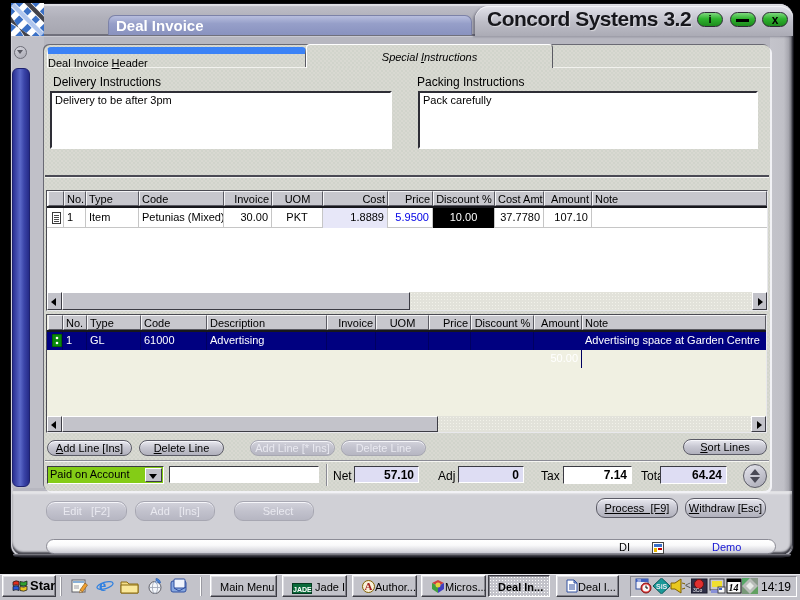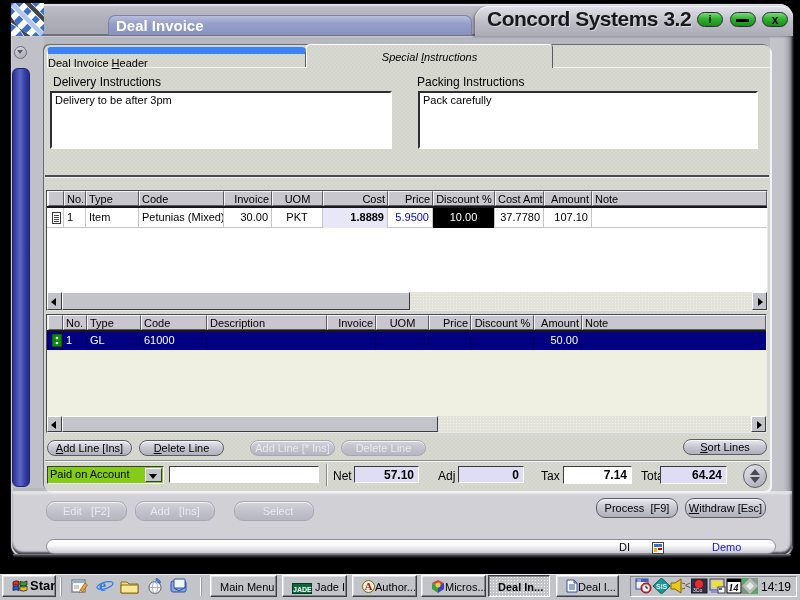--- a/index.html
+++ b/index.html
@@ -164,21 +164,21 @@
             <rect x="2" y="5" width="5" height="1" fill="#4a4a4a"></rect>
           <rect x="2" y="7" width="5" height="1" fill="#4a4a4a"></rect>
             <rect x="2" y="9" width="5" height="1" fill="#4a4a4a"></rect>
         </svg>
       </div>
       <div class="gcell" style="left:17px; width:22px; height:20px; border-right:1px solid #c6c6c6;">1</div>
       <div class="gcell" style="left:39px; width:53px; height:20px; border-right:1px solid #c6c6c6;">Item</div>
       <div class="gcell" style="left:92px; width:85px; height:20px; border-right:1px solid #c6c6c6;">Petunias (Mixed)</div>
       <div class="gcell" style="left:177px; width:48px; height:20px; border-right:1px solid #c6c6c6; text-align:right;">30.00</div>
       <div class="gcell" style="left:225px; width:51px; height:20px; border-right:1px solid #c6c6c6; text-align:center;">PKT</div>
-      <div class="gcell" style="left:276px; width:65px; height:20px; border-right:1px solid #c6c6c6; text-align:right; background:#e7e7f8;font-weight:bold;">1.8889</div>
+      <div class="gcell" style="left:276px; width:65px; height:20px; border-right:1px solid #c6c6c6; text-align:right; background:#e7e7f8;">1.8889</div>
       <div class="gcell" style="left:341px; width:45px; height:20px; border-right:1px solid #c6c6c6; text-align:right; color:#0000e6;">5.9500</div>
       <div class="gcell" style="left:386px; width:62px; height:20px; border-right:1px solid #c6c6c6; text-align:center; background:#000000; color:#fff;">10.00</div>
       <div class="gcell" style="left:448px; width:49px; height:20px; border-right:1px solid #c6c6c6; text-align:right;">37.7780</div>
       <div class="gcell" style="left:497px; width:48px; height:20px; border-right:1px solid #c6c6c6; text-align:right;">107.10</div>
     </div>
 
     <div class="abs" style="left:0; top:101px; width:720px; height:18px;
          background-color:#e2e2da;
          background-image:radial-gradient(circle,#f2f2ea 26%, rgba(0,0,0,0) 30%);
          background-size:3px 3px;">
@@ -215,25 +215,27 @@
       <div class="gcell" style="left:0; width:16px; height:18px; border-right:1px solid #000060;">
         <svg width="10" height="13" style="margin:2px 0 0 2px" viewBox="0 0 10 13">
           <rect x="0" y="0" width="10" height="13" fill="#0b8a0b" stroke="#004000" stroke-width="1"></rect>
           <circle cx="5" cy="4" r="1.3" fill="#fff"></circle>
             <circle cx="5" cy="9" r="1.3" fill="#fff"></circle>
         </svg>
       </div>
       <div class="gcell" style="left:16px; width:24px; height:18px; line-height:17px; border-right:1px solid #000060;">1</div>
       <div class="gcell" style="left:40px; width:54px; height:18px; line-height:17px; border-right:1px solid #000060;">GL</div>
       <div class="gcell" style="left:94px; width:66px; height:18px; line-height:17px; border-right:1px solid #000060;">61000</div>
+      <div class="gcell" style="left:160px; width:120px; height:18px; line-height:17px; border-right:1px solid #000060;">Advertising</div>
       <div class="gcell" style="left:280px; width:49px; height:18px; line-height:17px; border-right:1px solid #000060;"></div>
       <div class="gcell" style="left:329px; width:53px; height:18px; line-height:17px; border-right:1px solid #000060;"></div>
       <div class="gcell" style="left:382px; width:42px; height:18px; line-height:17px; border-right:1px solid #000060;"></div>
       <div class="gcell" style="left:424px; width:63px; height:18px; line-height:17px; border-right:1px solid #000060;"></div>
-      <div class="gcell" style="left:487px; width:48px; height:18px; line-height:17px; border-right:1px solid #000060; text-align:right;">50.00</div>
+      <div class="gcell" style="left:487px; width:48px; height:18px; line-height:17px; border-right:1px solid #000060; text-align:right;margin-top:18px;">50.00</div>
+      <div class="gcell" style="left:535px; width:184px; height:18px; line-height:17px;">Advertising space at Garden Centre</div>
     </div>
 
     <div class="abs" style="left:0; top:101px; width:719px; height:16px;
          background-color:#e2e2da;
          background-image:radial-gradient(circle,#f2f2ea 26%, rgba(0,0,0,0) 30%);
          background-size:3px 3px;">
       <div class="abs" style="left:0; top:0; width:15px; height:16px; background:#c3c3ca;
            border:1px solid; border-color:#fff #3c3c44 #3c3c44 #fff;">
         <div style="margin:4px 0 0 3px; width:0; height:0; border-top:4px solid transparent; border-bottom:4px solid transparent; border-right:5px solid #000;"></div>
         </div>
@@ -279,21 +281,21 @@
 
   <div class="abs" style="left:743px; top:464px; width:24px; height:24px; border-radius:50%;
        border:1px solid #5b5b66; background:linear-gradient(150deg,#e6e6ee,#a8a8b4);">
     <div style="position:absolute; left:6px; top:4px; width:0; height:0; border-left:5px solid transparent; border-right:5px solid transparent; border-bottom:6px solid #4a4a56;"></div>
     <div style="position:absolute; left:6px; top:12px; width:0; height:0; border-left:5px solid transparent; border-right:5px solid transparent; border-top:6px solid #4a4a56;"></div>
   </div>
 
   <div class="pill dis" style="left:46px;  top:501px; width:81px; height:20px; line-height:18px;">Edit&nbsp;&nbsp;&nbsp;[F2]</div>
   <div class="pill dis" style="left:135px; top:501px; width:80px; height:20px; line-height:18px;">Add&nbsp;&nbsp;&nbsp;[Ins]</div>
   <div class="pill dis" style="left:234px; top:501px; width:80px; height:20px; line-height:18px;padding-left:8px;">Select</div>
-  <div class="pill" style="left:596px; top:498px; width:82px; height:20px; line-height:18px;">Process&nbsp; [F9]</div>
+  <div class="pill" style="left:596px; top:498px; width:82px; height:20px; line-height:18px;text-decoration:underline;">Process&nbsp; [F9]</div>
   <div class="pill" style="left:685px; top:498px; width:81px; height:20px; line-height:18px;"><span style="text-decoration:underline">W</span>ithdraw [Esc]</div>
 
   <div class="abs" style="left:46px; top:539px; width:730px; height:15px; border-radius:8px;
        border:1px solid #8c8c96; background:linear-gradient(#ffffff 0%, #fafafb 40%, #d8d8de 85%, #c9c9d1 100%);"></div>
   <div class="abs" style="left:619px; top:541px; font-size:11px; color:#000;">DI</div>
   <div class="abs" style="left:652px; top:540px; width:12px; height:12px;">
     <svg width="12" height="12" viewBox="0 0 12 12">
       <rect x="0.5" y="0.5" width="11" height="11" fill="#fff" stroke="#444"></rect>
       <rect x="2" y="2" width="8" height="3" fill="#3a6fc8"></rect>
       <rect x="2" y="6" width="3" height="4" fill="#e8b800"></rect>

